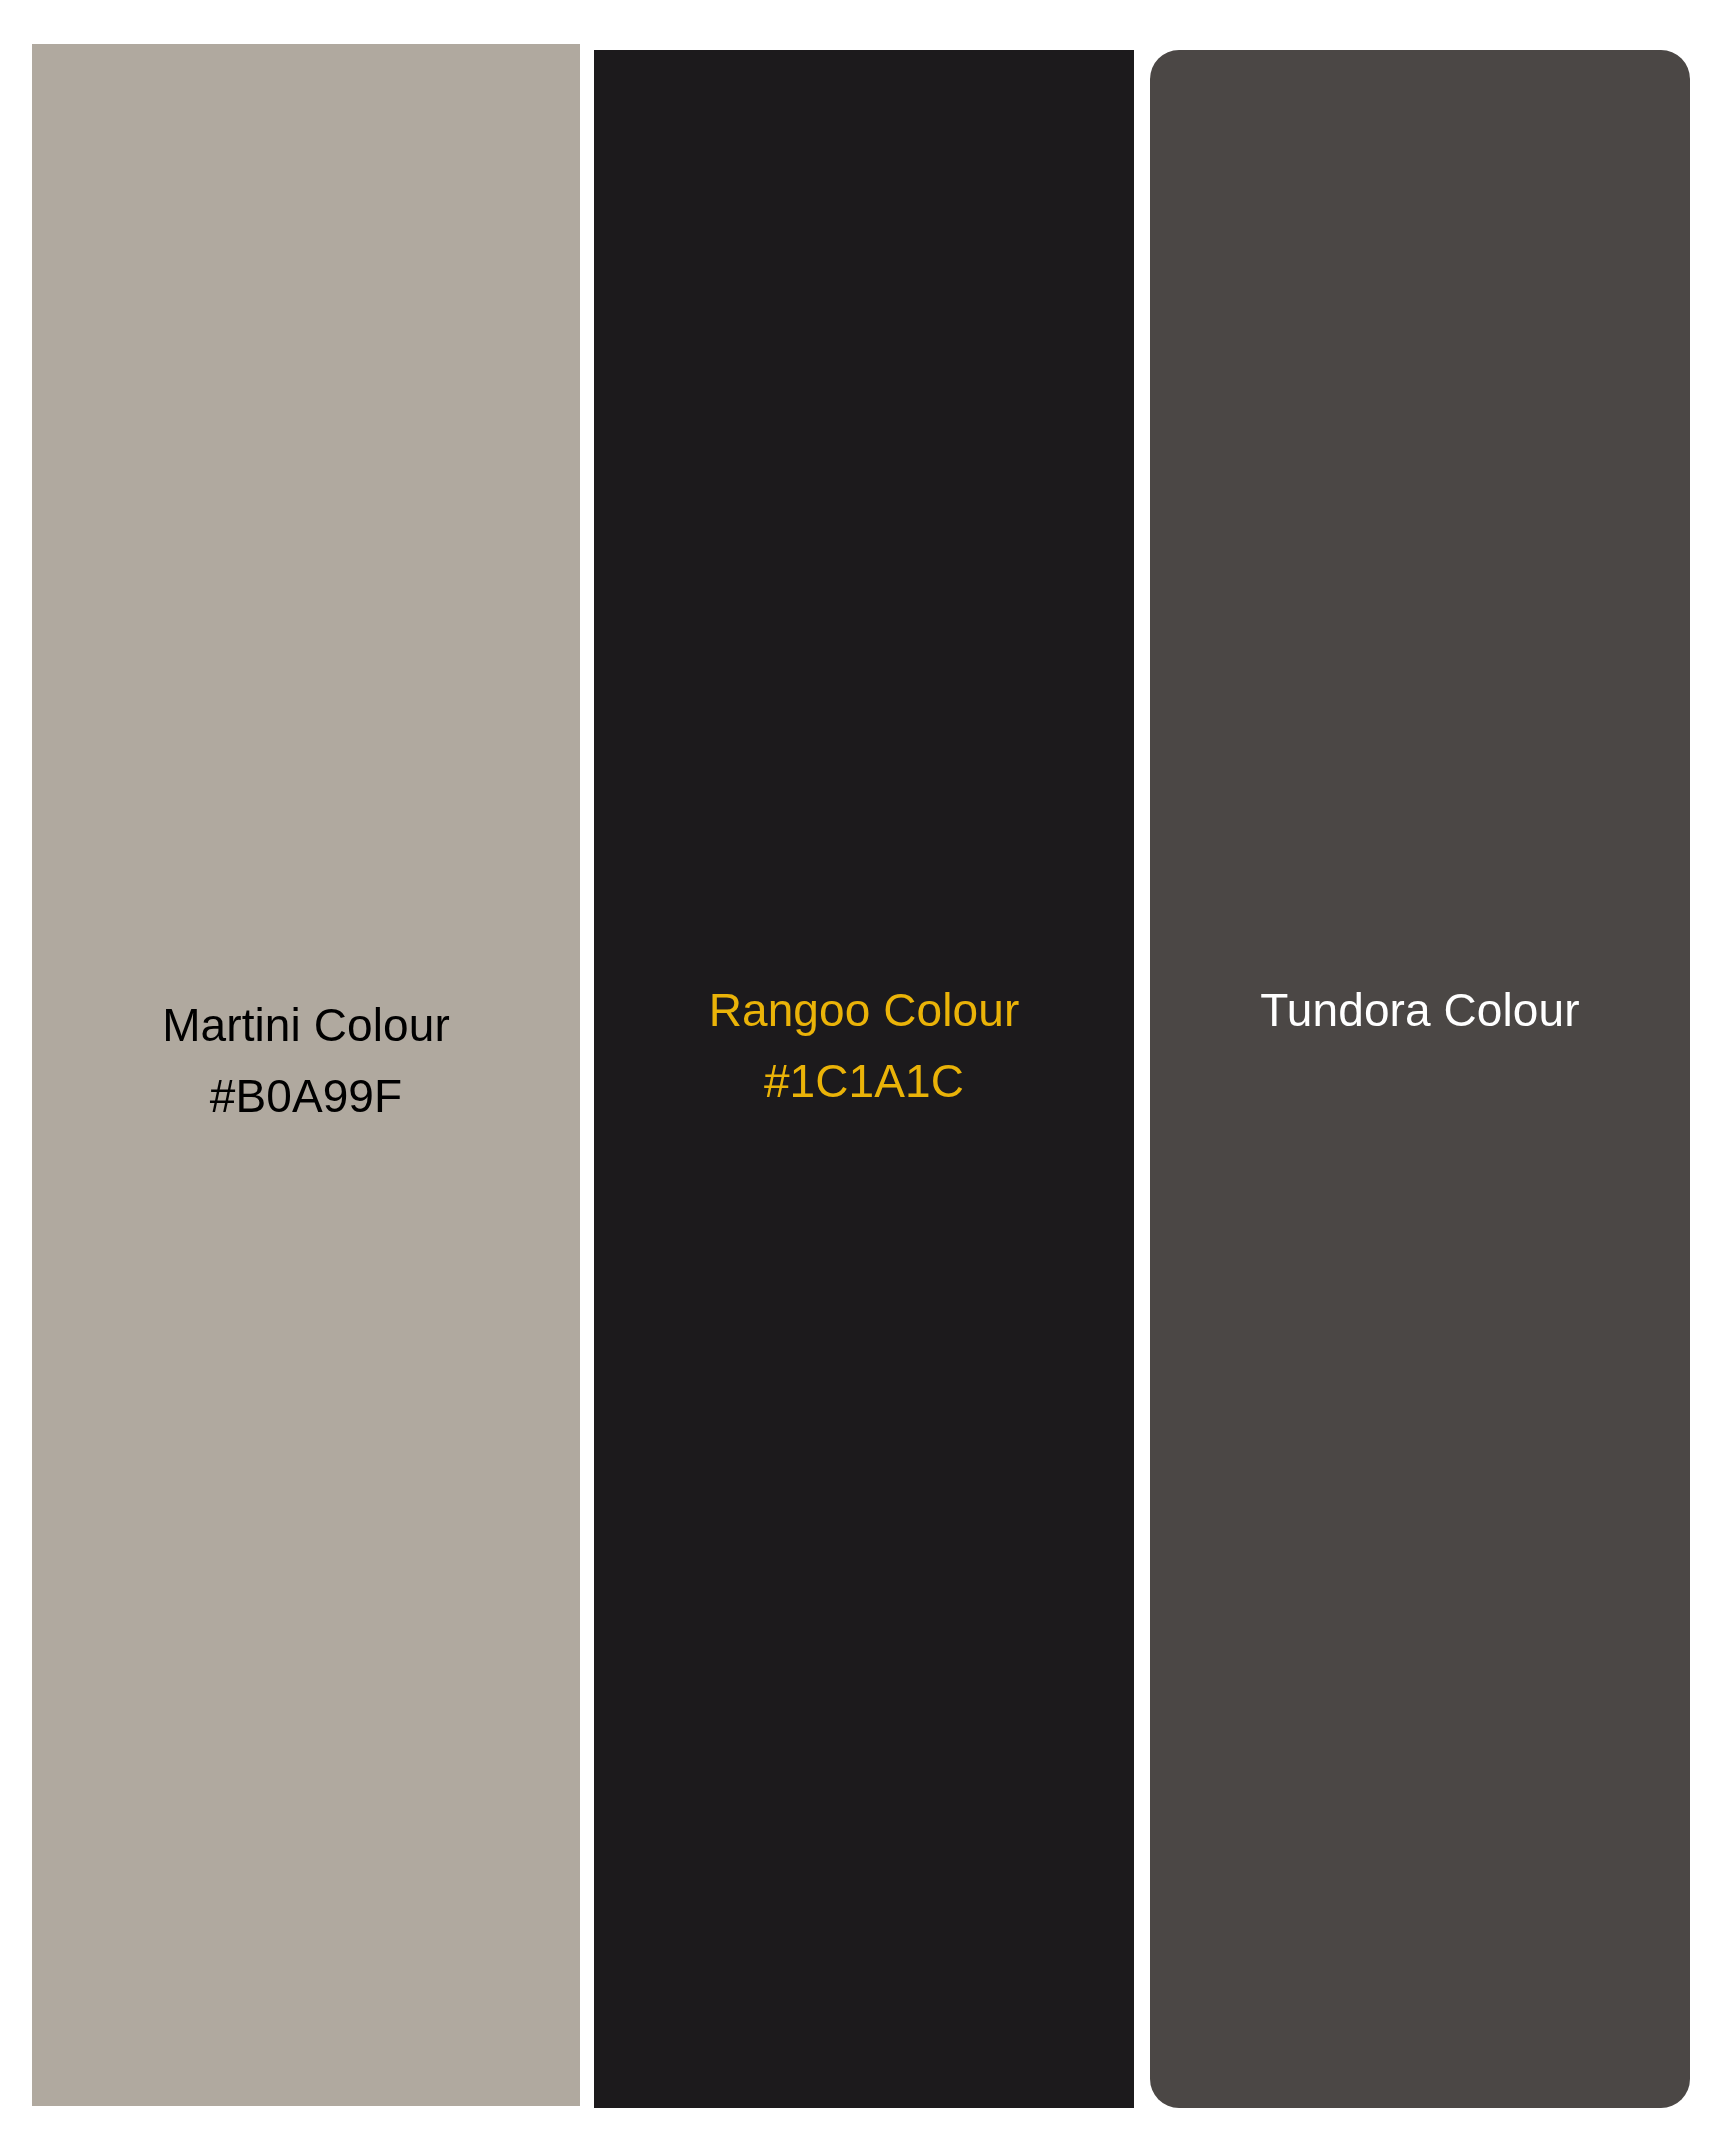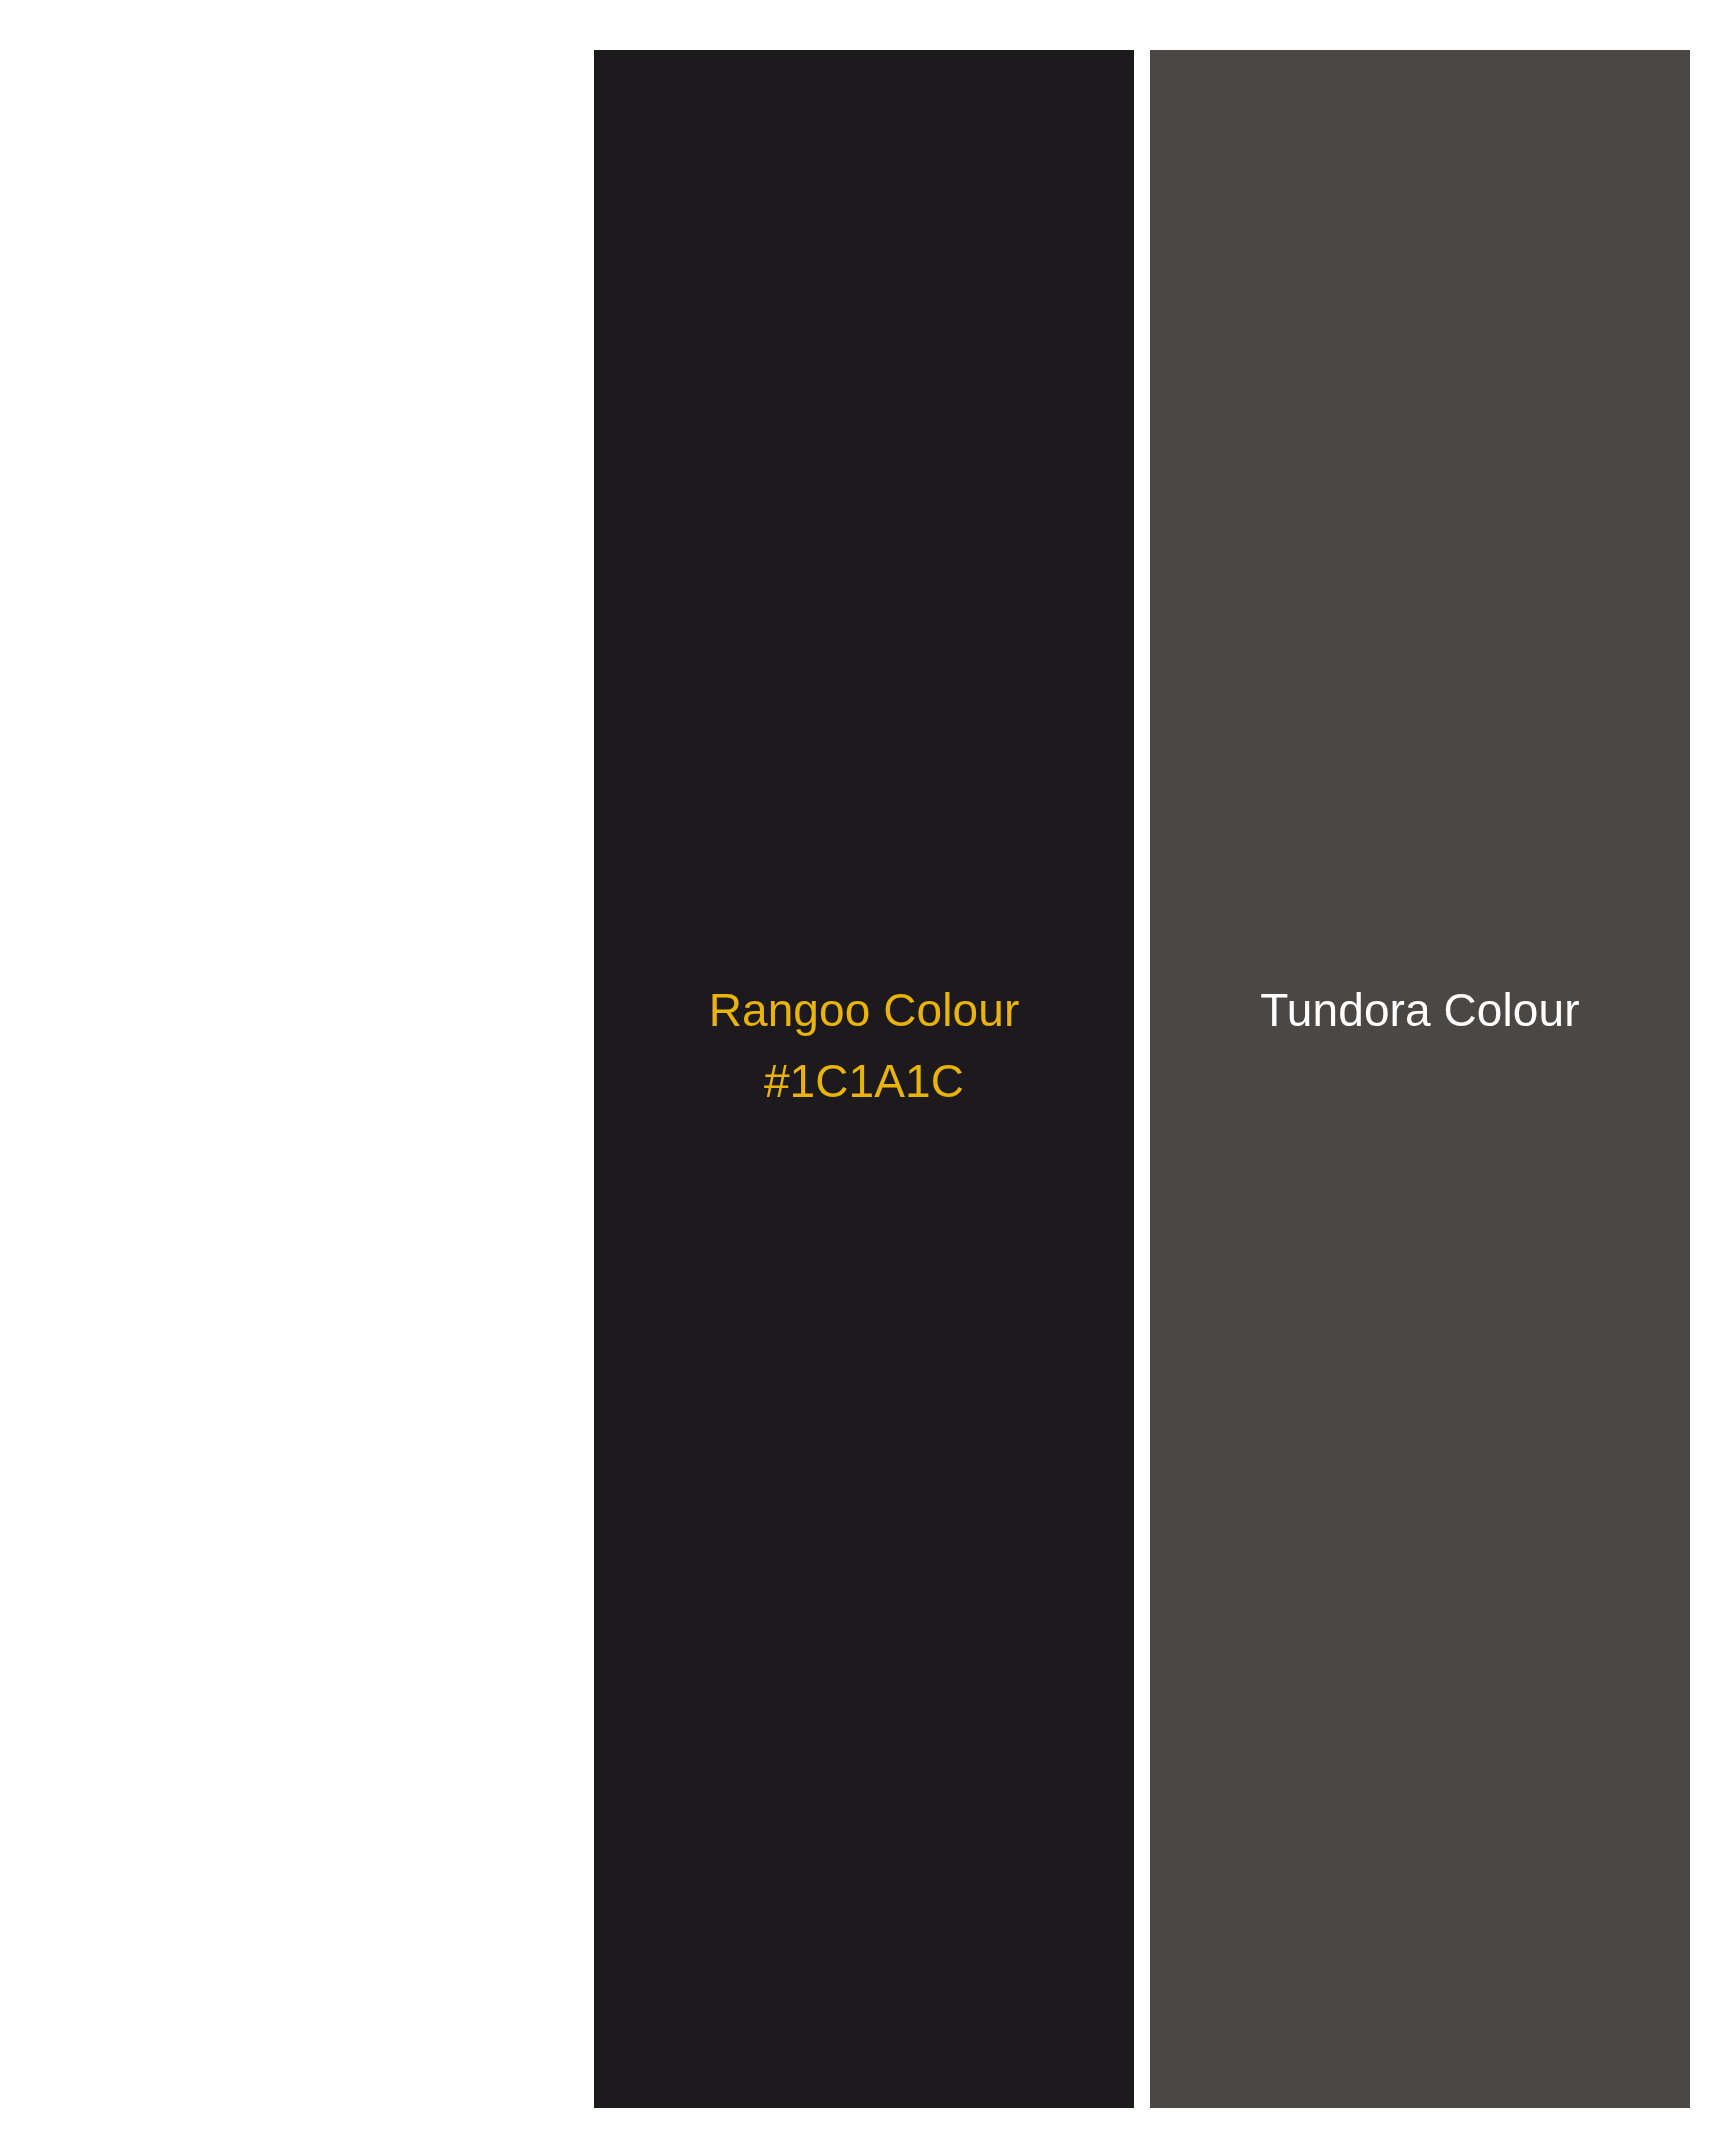--- a/index.html
+++ b/index.html
@@ -76,28 +76,34 @@
   }
   #swatch-tundora .swatch-label {
     margin-top: 925px;
   }
 </style>
 </head>
 <body style="background-color: rgb(255, 255, 255);">
 
 <div id="palette-board" style="background-color: rgb(255, 255, 255);">
 
+  <div class="swatch" id="swatch-martini" style="background-color: rgb(176, 169, 159); color: rgb(0, 0, 0);">
+    <div class="swatch-label">
+      <span class="swatch-name">Martini Colour</span>
+      <span class="swatch-hex">#B0A99F</span>
+    </div>
+  </div>
 
   <div class="swatch" id="swatch-rangoo" style="background-color: rgb(28, 26, 28); color: #eab308;">
     <div class="swatch-label">
       <span class="swatch-name">Rangoo Colour</span>
       <span class="swatch-hex">#1C1A1C</span>
     </div>
   </div>
 
-  <div class="swatch" id="swatch-tundora" style="background-color: rgb(75, 71, 69); color: rgb(255, 255, 255);">
+  <div class="swatch" id="swatch-tundora" style="background-color: rgb(75, 71, 69); color: rgb(255, 255, 255); border-radius: 29px;">
     <div class="swatch-label">
       <span class="swatch-name">Tundora Colour</span>
     </div>
   </div>
 
 </div>
 
 
 </body></html>

